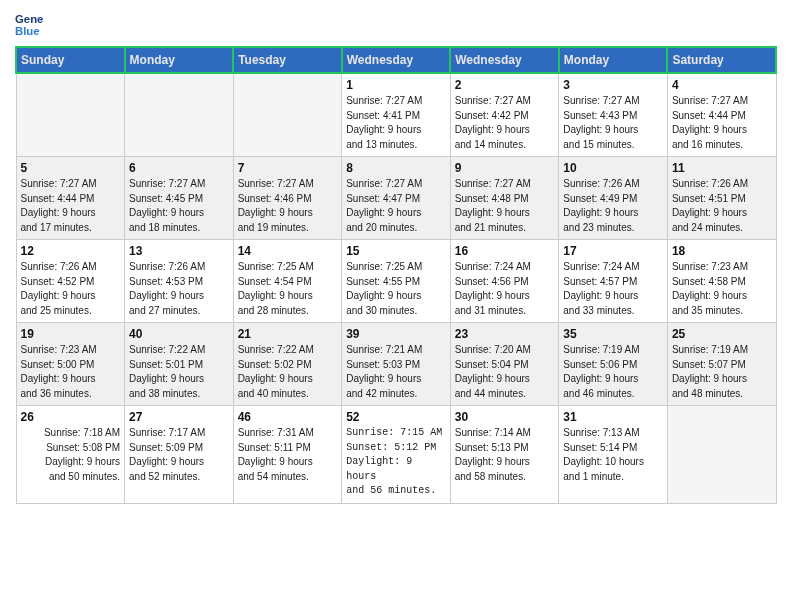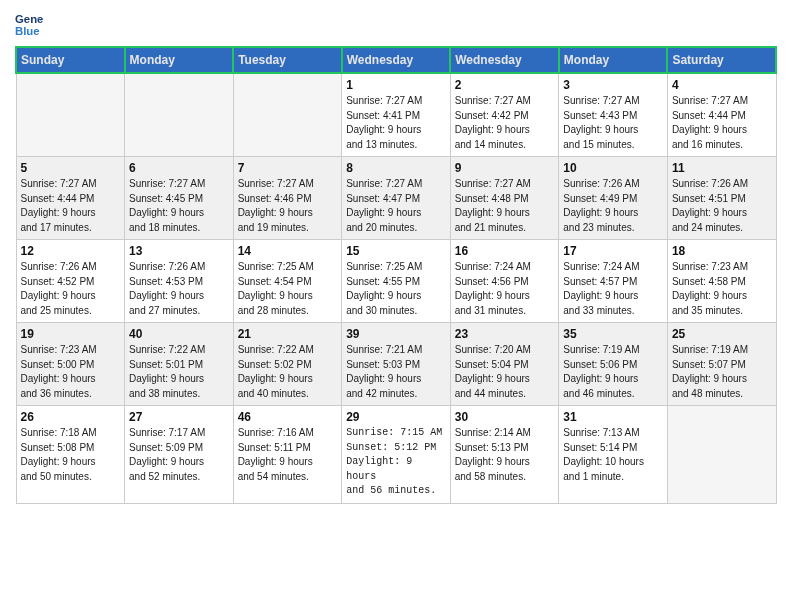--- a/index.html
+++ b/index.html
@@ -298,49 +298,49 @@
             <div class="day-num">25</div>
             <div class="day-detail" style="white-space: pre-line;">Sunrise: 7:19 AM
 Sunset: 5:07 PM
 Daylight: 9 hours
 and 48 minutes.</div>
           </td>
         </tr>
         <tr>
           <td>
             <div class="day-num">26</div>
-            <div class="day-detail" style="white-space: pre-line;">Sunrise: 7:18 AM
+            <div class="day-detail" style="white-space: pre-line; text-align: right;">Sunrise: 7:18 AM
 Sunset: 5:08 PM
 Daylight: 9 hours
 and 50 minutes.</div>
           </td>
           <td>
             <div class="day-num">27</div>
             <div class="day-detail" style="white-space: pre-line;">Sunrise: 7:17 AM
 Sunset: 5:09 PM
 Daylight: 9 hours
 and 52 minutes.</div>
           </td>
           <td>
             <div class="day-num">46</div>
-            <div class="day-detail" style="white-space: pre-line;">Sunrise: 7:16 AM
+            <div class="day-detail" style="white-space: pre-line;">Sunrise: 7:31 AM
 Sunset: 5:11 PM
 Daylight: 9 hours
 and 54 minutes.</div>
           </td>
           <td>
-            <div class="day-num">29</div>
+            <div class="day-num">52</div>
             <div class="day-detail" style="white-space: pre-line; font-family: Liberation Mono, monospace;">Sunrise: 7:15 AM
 Sunset: 5:12 PM
 Daylight: 9 hours
 and 56 minutes.</div>
           </td>
           <td>
             <div class="day-num">30</div>
-            <div class="day-detail" style="white-space: pre-line;">Sunrise: 2:14 AM
+            <div class="day-detail" style="white-space: pre-line;">Sunrise: 7:14 AM
 Sunset: 5:13 PM
 Daylight: 9 hours
 and 58 minutes.</div>
           </td>
           <td>
             <div class="day-num">31</div>
             <div class="day-detail" style="white-space: pre-line;">Sunrise: 7:13 AM
 Sunset: 5:14 PM
 Daylight: 10 hours
 and 1 minute.</div>

